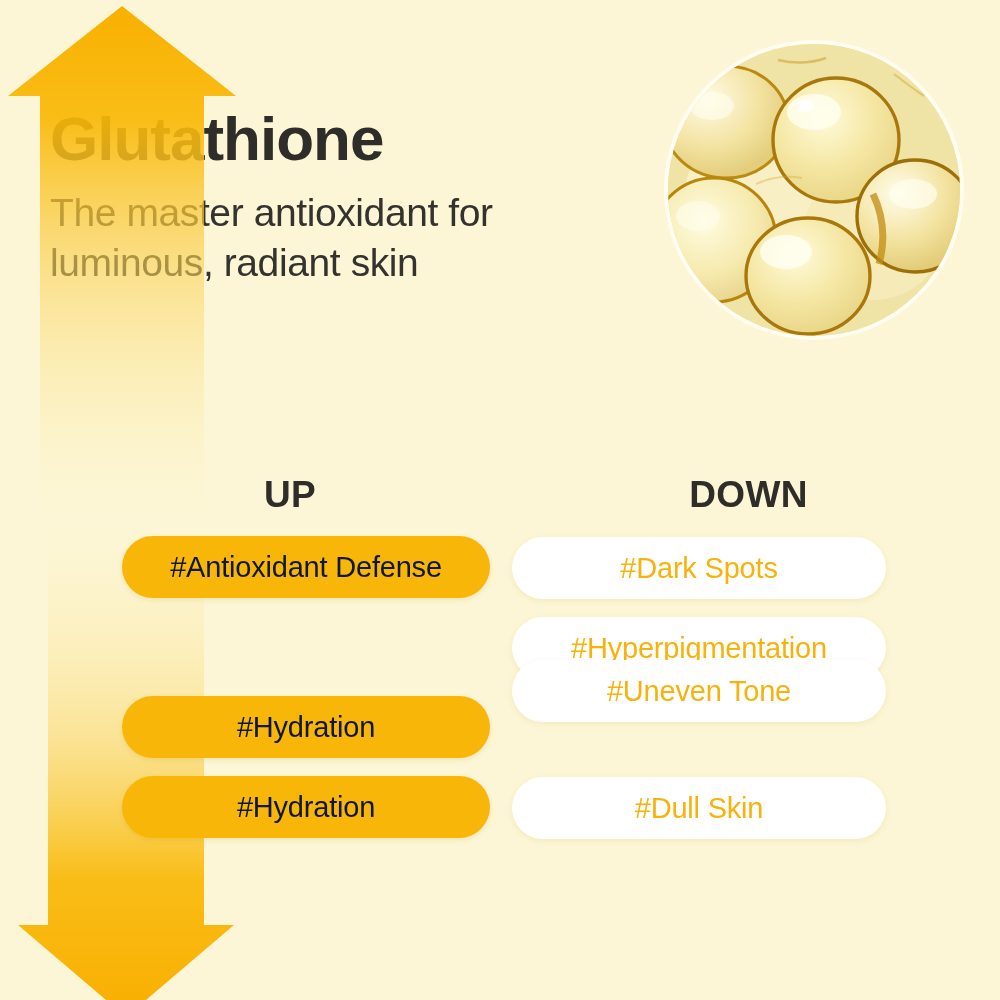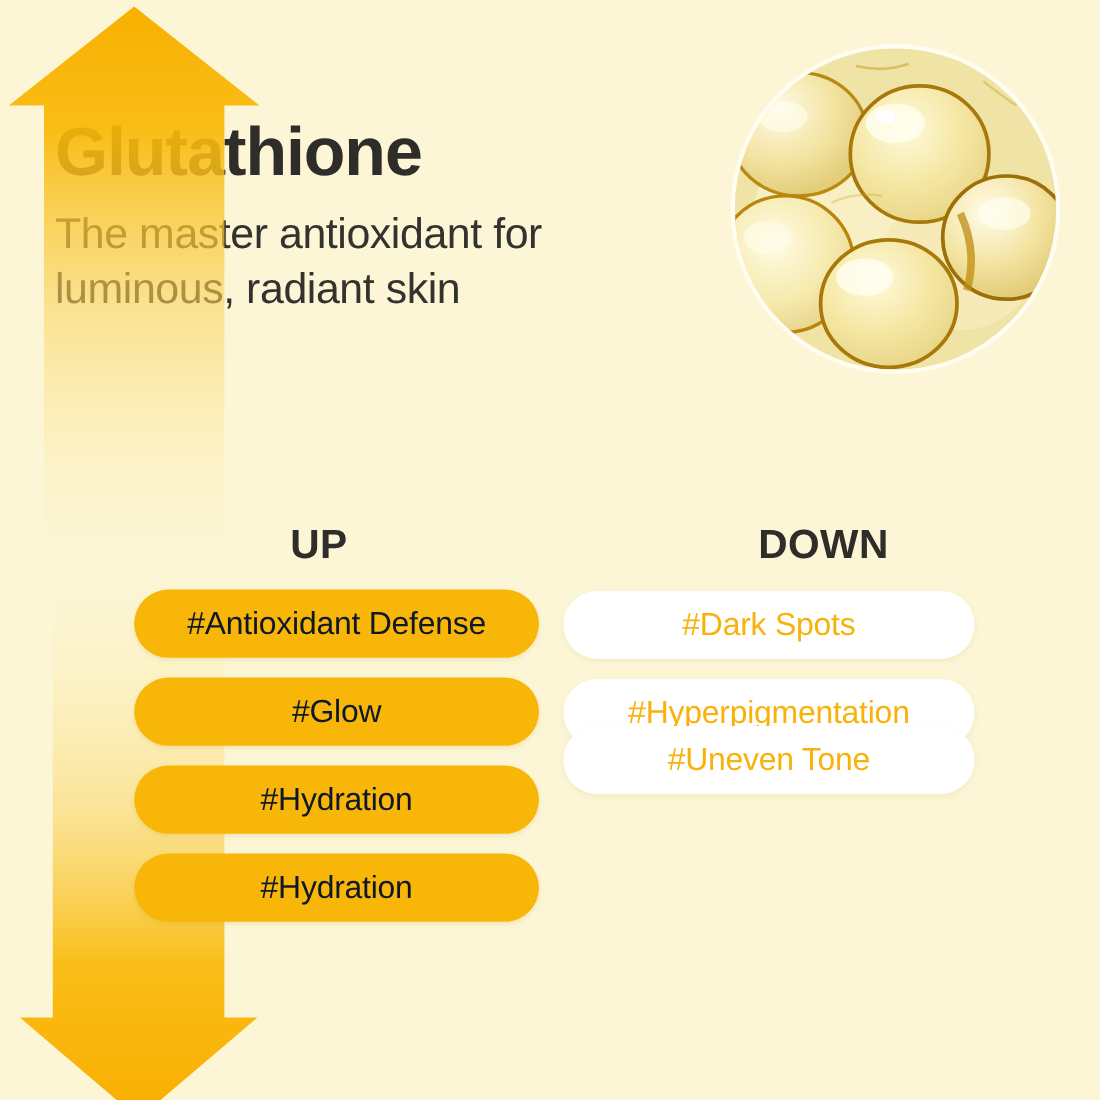--- a/index.html
+++ b/index.html
@@ -191,21 +191,21 @@
         </linearGradient>
       </defs>
       <path d="M48 0 L204 0 L204 405 L234 405 L126 497 L18 405 L48 405 Z" fill="url(#downGrad)"></path>
     </svg>
   </div>
 
   <div id="heading-up" class="col-heading">UP</div>
   <div id="heading-down" class="col-heading">DOWN</div>
 
   <div class="pill pill-up r0">#Antioxidant Defense</div>
-  <div class="pill pill-up r1">#Glow</div>
   <div class="pill pill-up r2">#Hydration</div>
   <div class="pill pill-up r3">#Hydration</div>
 
   <div class="pill pill-down d0">#Dark Spots</div>
   <div class="pill pill-down d1">#Hyperpigmentation</div>
   <div class="pill pill-down d2">#Uneven Tone</div>
+  <div class="pill pill-down d3">#Dull Skin</div>
 
 </div>
 
 </body></html>

